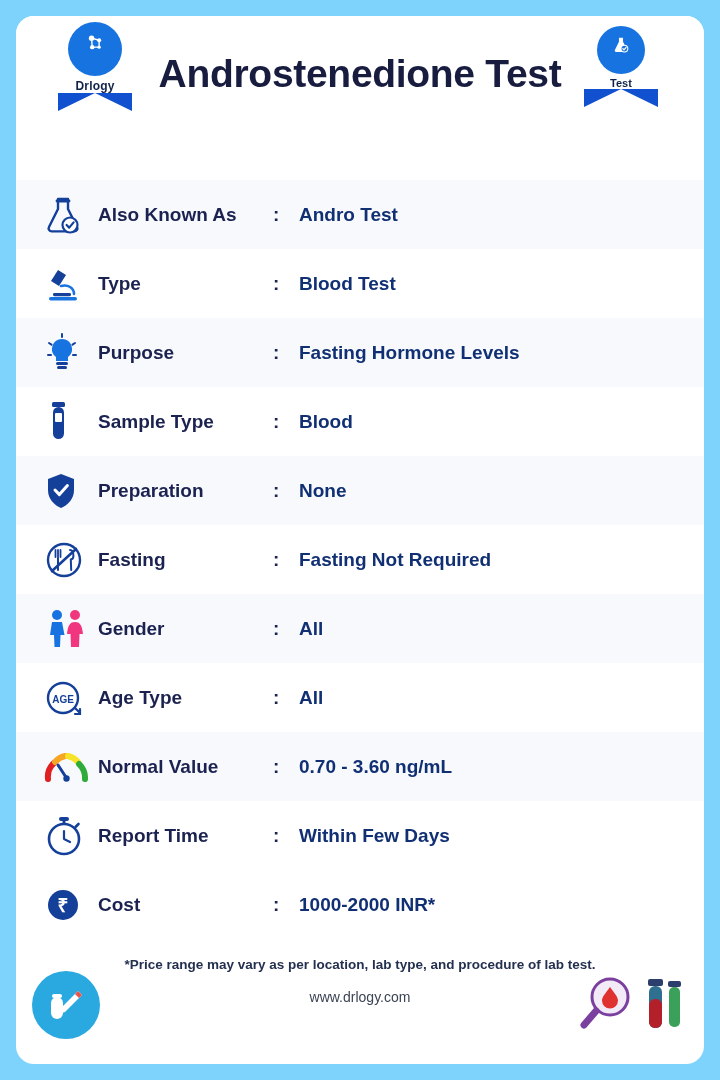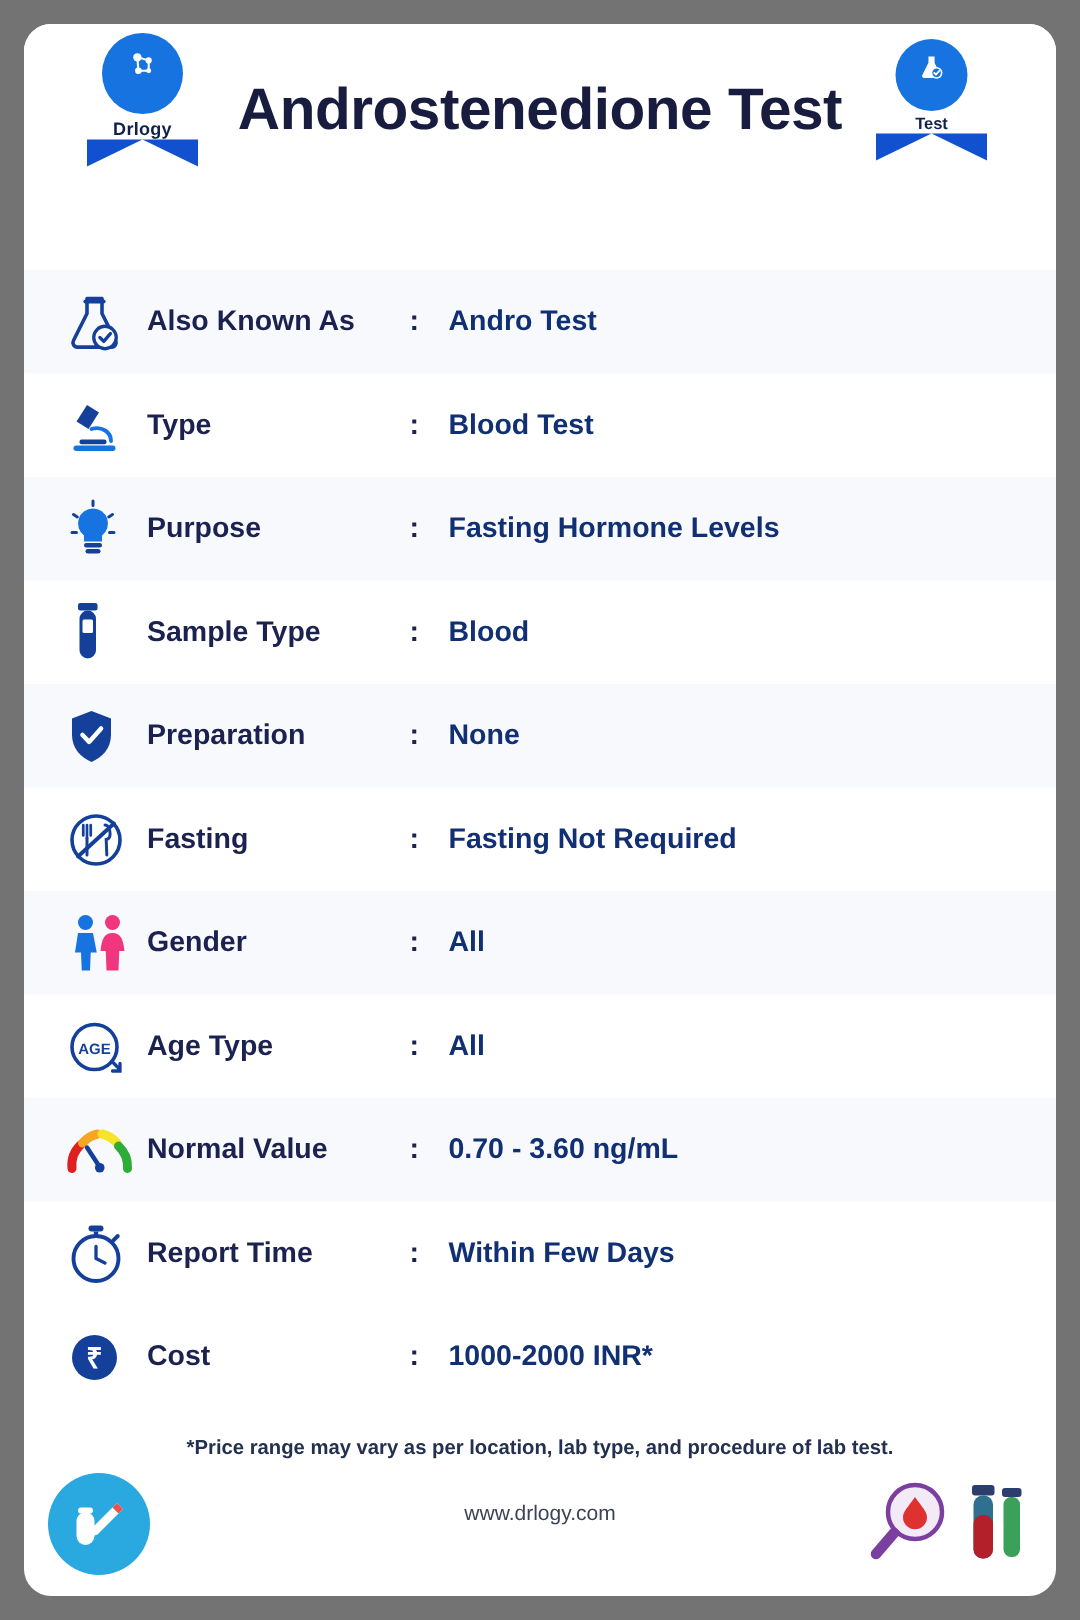--- a/index.html
+++ b/index.html
@@ -5,21 +5,21 @@
   * { box-sizing: border-box; margin: 0; padding: 0; }
   html, body {
     width: 720px; height: 1080px;
     font-family: "Liberation Sans", sans-serif;
     background: #1150ce;
     overflow: hidden;
   }
   .page {
     position: relative;
     width: 720px; height: 1080px;
-    background: #737373;
+    background: #7dd3fc;
     padding: 16px;
   }
   .card {
     position: relative;
     width: 688px; height: 1048px;
     background: #ffffff;
     border-radius: 18px;
     overflow: hidden;
   }
 
@@ -135,21 +135,21 @@
   .note {
     text-align: center;
     font-size: 13.5px;
     color: #23304f;
     margin-top: 18px;
     padding: 0 40px;
     font-weight: bold;
   }
   .footer {
     position: absolute;
-    left: 0; right: 0; bottom: 4px;
+    left: 0; right: 0; bottom: 15px;
     height: 96px;
   }
   .footer-url {
     position: absolute;
     left: 0; right: 0; top: 36px;
     text-align: center;
     font-size: 14px;
     color: #3b4354;
   }
   .footer-badge {

